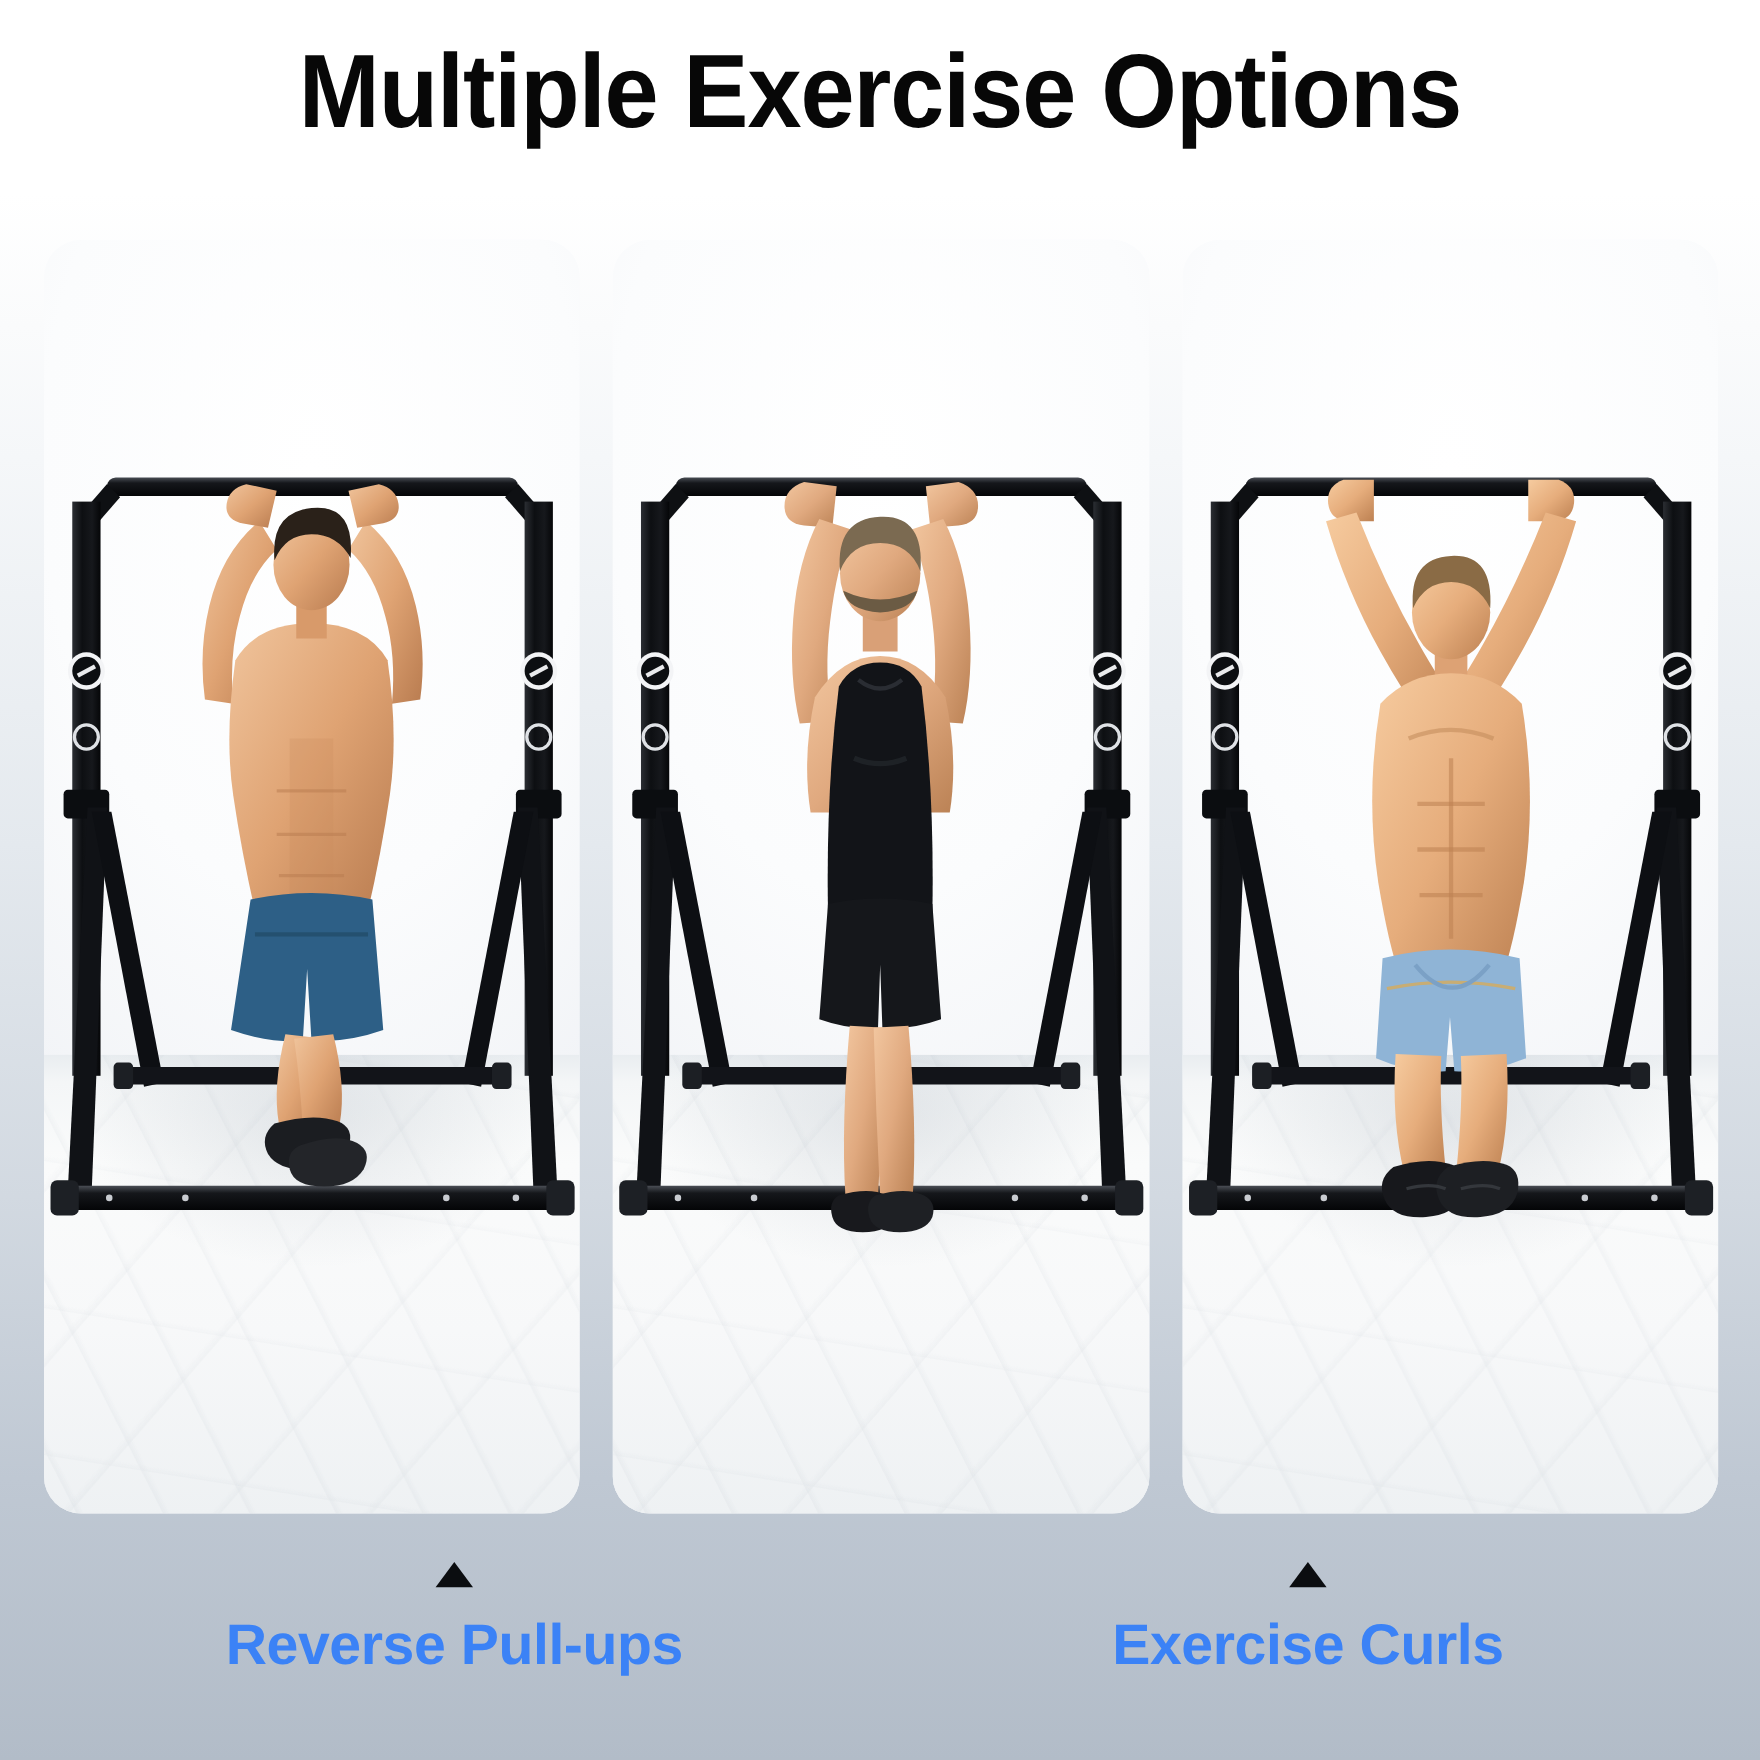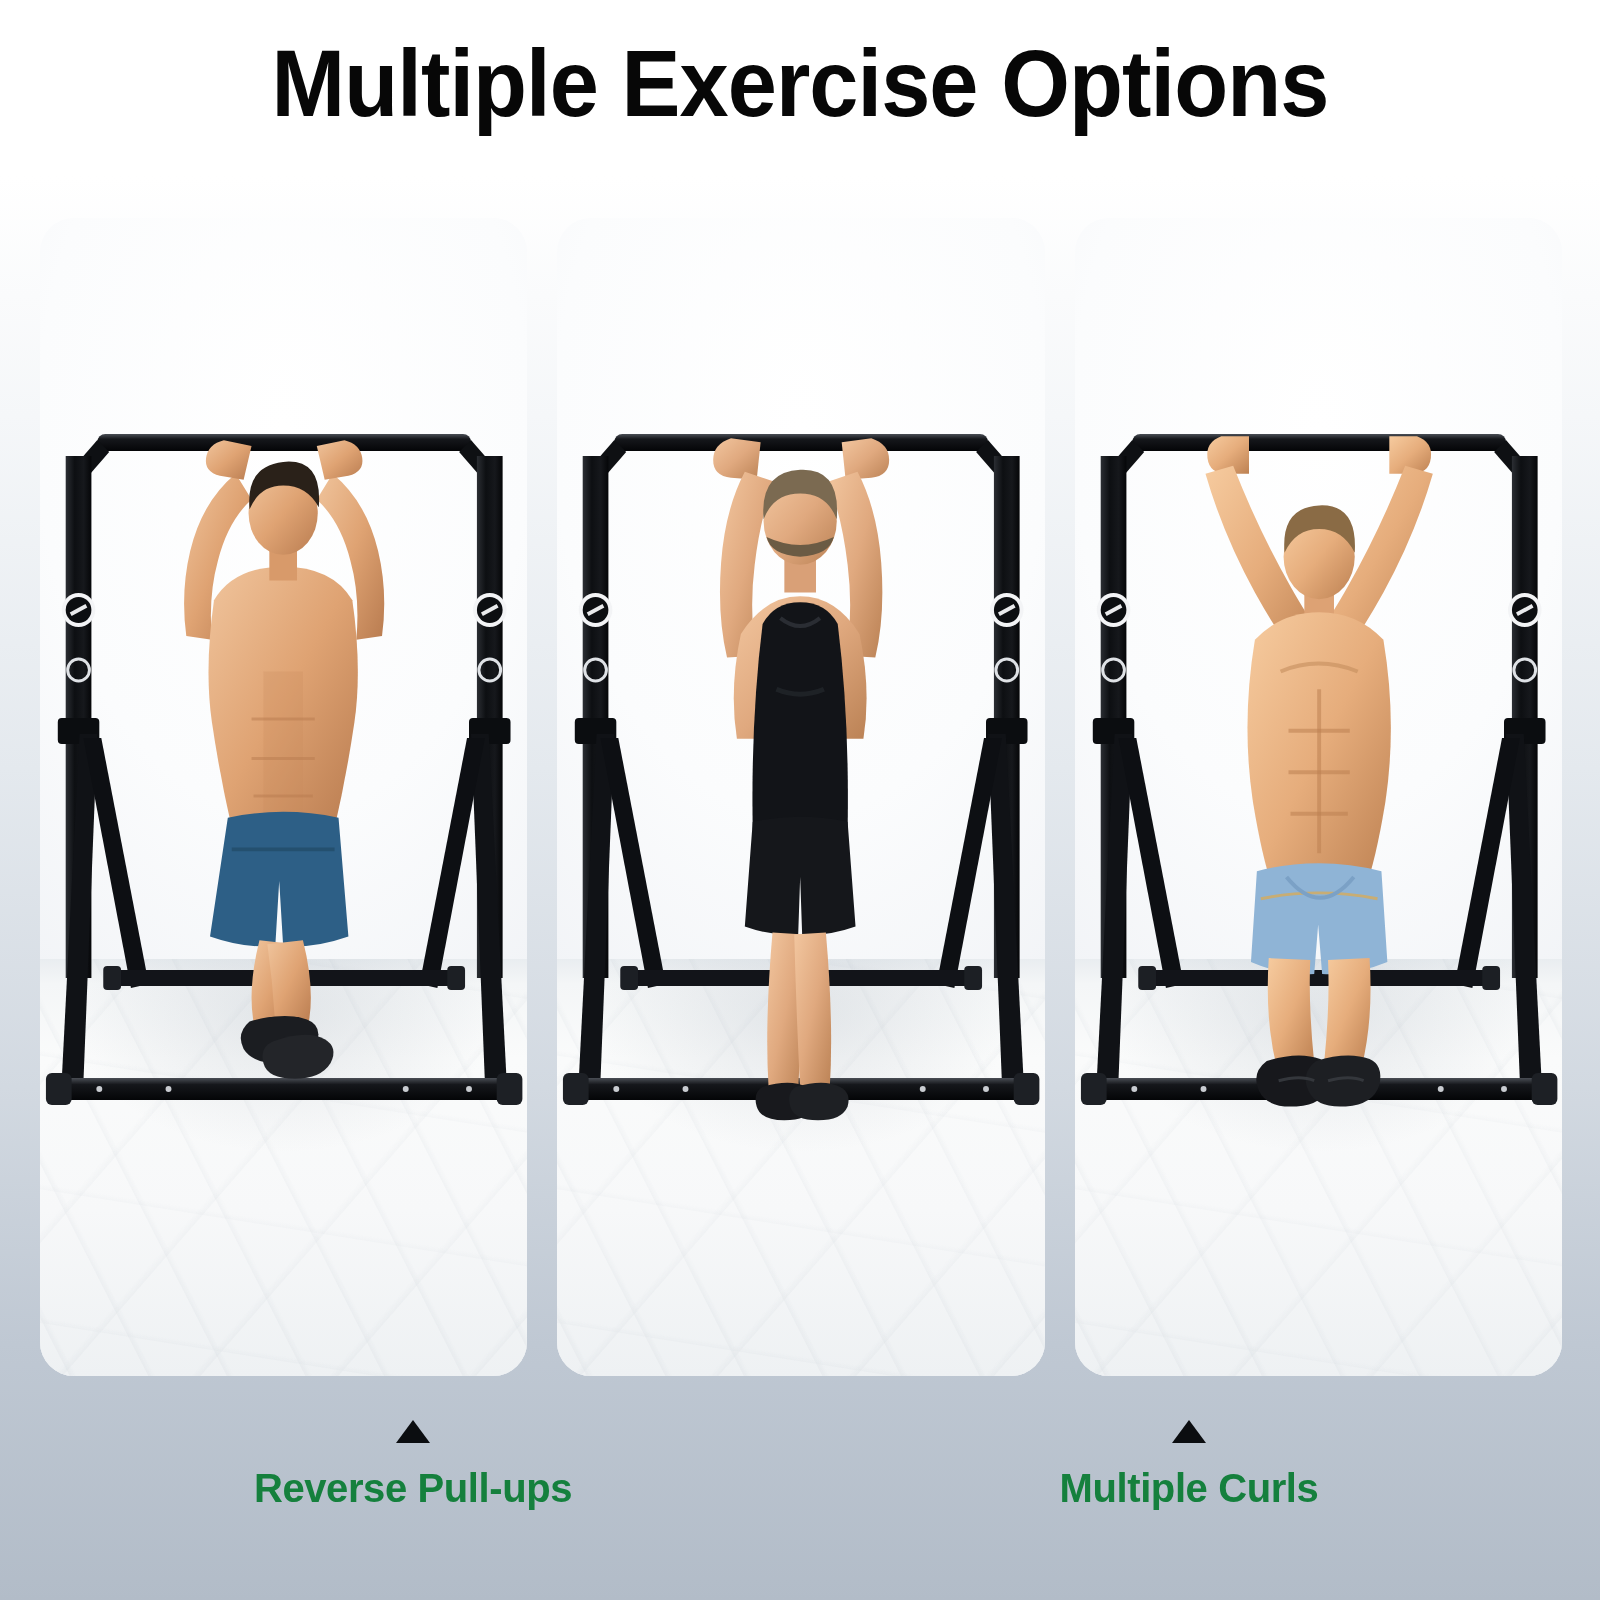--- a/index.html
+++ b/index.html
@@ -98,23 +98,23 @@
     display:flex; flex-direction:column; align-items:center;
   }
   .tri{
     width:0; height:0;
     border-left:17px solid transparent;
     border-right:17px solid transparent;
     border-bottom:23px solid #0b0d10;
     margin-bottom:23px;
   }
   .caption-label{
-    font-size:40px;
+    font-size:52px;
     font-weight:bold;
-    color:#15803d;
+    color:#3b82f6;
     letter-spacing:-0.4px;
     white-space:nowrap;
   }
 </style>
 </head>
 <body>
 
 <div class="page-title">Multiple Exercise Options</div>
 
 <div class="cards">
@@ -406,15 +406,15 @@
 <div class="captions">
 
   <div class="caption">
     <div class="tri"></div>
     <div class="caption-label">Reverse Pull-ups</div>
   </div>
 
 
   <div class="caption">
     <div class="tri"></div>
-    <div class="caption-label">Multiple Curls</div>
+    <div class="caption-label">Exercise Curls</div>
   </div>
 </div>
 
 </body></html>

